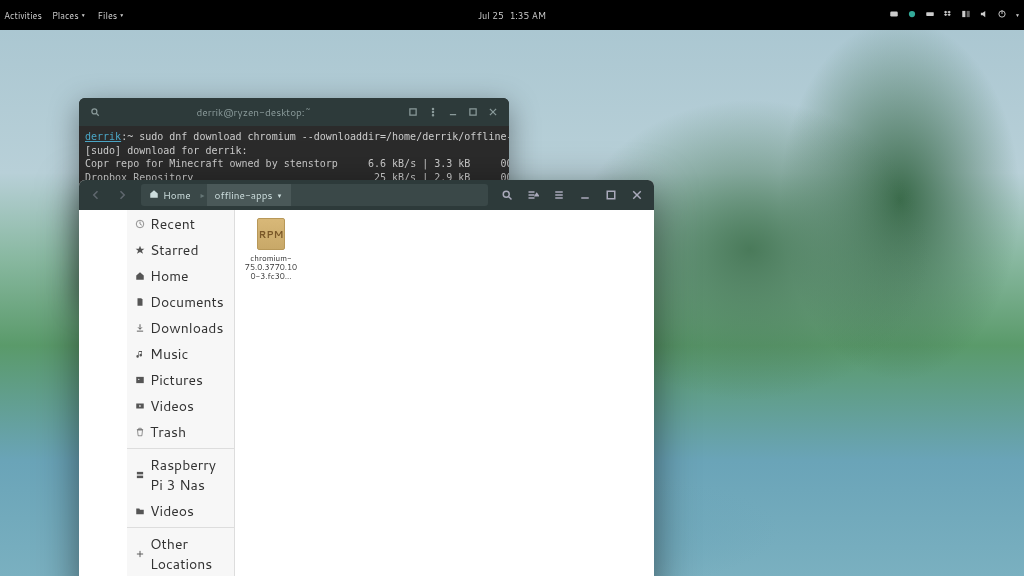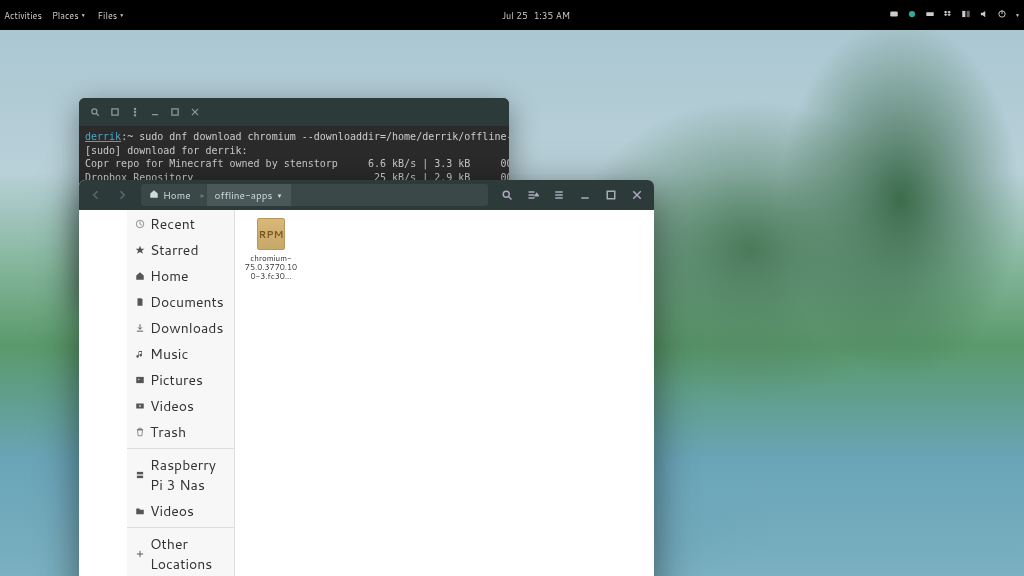--- a/index.html
+++ b/index.html
@@ -18,21 +18,21 @@
   }
 
   
   .topbar {
     position: absolute; top: 0; left: 0; right: 0; height: 30px;
     background: #000; color: #ccc; display: flex; align-items: center;
     font-size: 9px; padding: 12px 4px; z-index: 100;
   }
   .topbar-left { display: flex; gap: 10px; align-items: center; }
   .topbar-item { display: flex; align-items: center; gap: 2px; cursor: pointer; }
-  .topbar-center { position: absolute; left: 50%; transform: translateX(-50%); display: flex; gap: 6px; margin-left: 24px; }
+  .topbar-center { position: absolute; left: 50%; transform: translateX(-50%); display: flex; gap: 6px; }
   .topbar-right { margin-left: auto; display: flex; gap: 8px; align-items: center; }
   .tri-down { font-size: 5px; }
   .tray-icon svg { width: 10px; height: 10px; fill: #ccc; }
 
   
   .terminal {
     position: absolute; top: 98px; left: 79px; width: 430px; height: 200px;
     background: #2b2b2b; border-radius: 6px; overflow: hidden;
     box-shadow: 0 8px 30px rgba(0,0,0,.4);
     z-index: 10;
@@ -146,20 +146,21 @@
 </div>
 
 <div class="terminal">
   <div class="term-titlebar">
     <span class="term-btn">
         <svg viewBox="0 0 16 16">
           <circle cx="7" cy="7" r="4"></circle>
           <line x1="10" y1="10" x2="14" y2="14"></line>
         </svg>
       </span>
+    <span class="term-title">derrik@ryzen-desktop:~</span>
     <span class="term-btn">
         <svg viewBox="0 0 16 16">
           <rect x="3" y="3" width="10" height="10"></rect>
         </svg>
       </span>
     <span class="term-btn">
         <svg viewBox="0 0 16 16">
           <circle cx="8" cy="3" r="1" fill="#8a9a9a"></circle>
           <circle cx="8" cy="8" r="1" fill="#8a9a9a"></circle>
           <circle cx="8" cy="13" r="1" fill="#8a9a9a"></circle>

